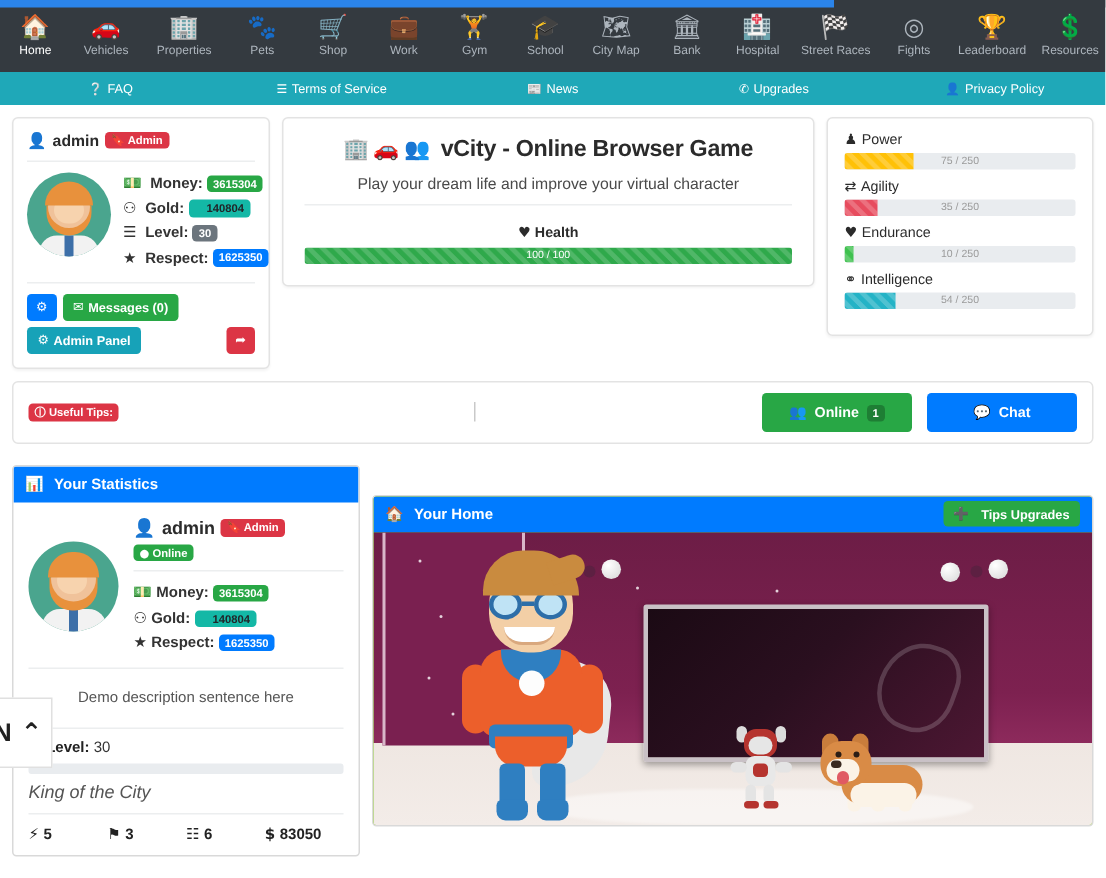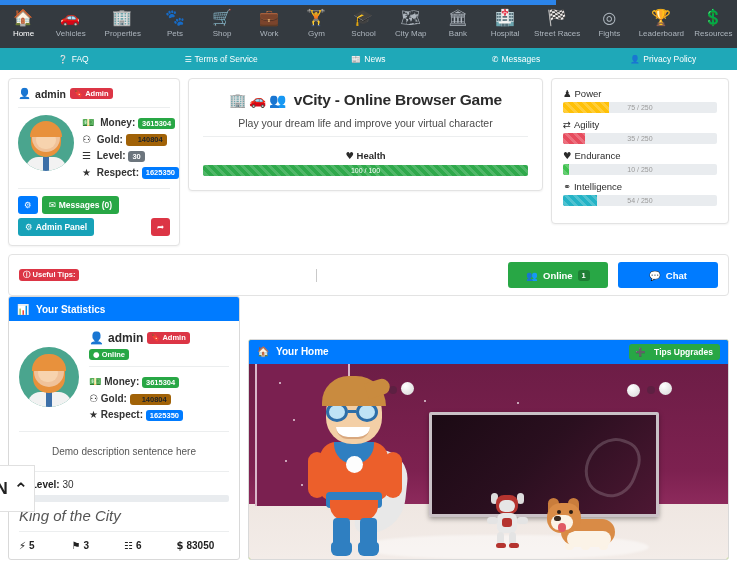--- a/index.html
+++ b/index.html
@@ -55,21 +55,21 @@
   }
 
   
   .userpanel { width:172px; padding:8px 9px 9px 9px; }
   .u-head { font-size:10.5px; font-weight:bold; color:#2b2b2b; display:flex; align-items:center; gap:4px; }
   .badge {
     display:inline-block; border-radius:3px; color:#fff;
     font-size:7.5px; font-weight:bold; padding:1px 4px; line-height:1.25;
     vertical-align:middle; white-space:nowrap;
   }
-  .b-red{background:#dc3545;} .b-green{background:#28a745;} .b-gold{background:#a16207;color:#212529;padding-left:12px;}
+  .b-red{background:#dc3545;} .b-green{background:#28a745;} .b-gold{background:#14b8a6;color:#212529;padding-left:12px;}
   .b-grey{background:#6c757d;} .b-blue{background:#007bff;}
   .hr { border:0; border-top:1px solid #eceeef; margin:7px 0; }
   .u-mid { display:flex; gap:8px; }
   .avatar {
     width:56px; height:56px; border-radius:50%; flex:0 0 56px;
     background:#4aa58e; position:relative; overflow:hidden;
   }
   .av-head{ position:absolute; left:14px; top:9px; width:28px; height:28px; border-radius:50%;
             background:#f0c29a; }
   .av-hair{ position:absolute; left:12px; top:6px; width:32px; height:16px; border-radius:16px 16px 0 0;
@@ -136,37 +136,37 @@
   .big-btn {
     height:26px; border-radius:3px; display:inline-flex; align-items:center; justify-content:center;
     gap:5px; color:#fff; font-size:9.5px; font-weight:bold; cursor:pointer; border:0;
     font-family:"Liberation Sans", sans-serif;
   }
   .online-btn { background:#28a745; width:100px; }
   .chat-btn { background:#007bff; width:100px; }
   .cnt-badge { background:#1e7e34; border-radius:3px; font-size:7.5px; padding:1px 4px; }
 
   
-  .row2 { display:flex; gap:8px; align-items:flex-end; }
+  .row2 { display:flex; gap:8px; margin-top:14px; align-items:center; }
   .statcard { width:232px; border:1px solid #d9d9d9; border-radius:3px; overflow:hidden; background:#fff;}
   .card-head {
     background:#007bff; color:#fff; height:24px; display:flex; align-items:center;
     padding:0 8px; font-size:10px; font-weight:bold; justify-content:space-between;
   }
   .card-head .gl { margin-right:4px; }
   .statcard-body { padding:10px 10px 8px 10px; }
   .sc-top { display:flex; gap:10px; align-items:center; }
   .avatar2 { width:60px; height:60px; flex:0 0 60px; }
   .sc-name { font-size:12px; font-weight:bold; color:#2b2b2b; display:flex; align-items:center; gap:4px; flex-wrap:wrap;}
   .sc-lines { font-size:10px; line-height:1.65; margin-top:7px; }
   .desc { text-align:center; font-size:10px; color:#555; padding:7px 0; }
   .lvl { font-size:10px; }
   .lvl b { color:#222; }
   .lvl-track { height:7px; background:#e9ecef; border-radius:2px; margin:5px 0 5px 0; }
-  .title-it { font-style:italic; font-size:15px; color:#555; }
+  .title-it { font-style:italic; font-size:12px; color:#555; }
   .mini-row { display:flex; margin-top:8px; }
   .mini { flex:1; text-align:left; font-size:10px; font-weight:bold; color:#222; }
   .mini .gl { margin-right:3px; }
 
   
   .homecard { flex:1; border:1px solid #d9d9d9; border-radius:3px; overflow:hidden; background:#84cc16; }
   .home-head { background:#007bff; }
   .upg-btn { background:#28a745; color:#fff; font-size:8.5px; font-weight:bold;
              padding:3px 7px; border-radius:3px; border:0; cursor:pointer;
              font-family:"Liberation Sans", sans-serif; display:inline-flex; gap:4px; align-items:center;}
@@ -312,21 +312,21 @@
       <div class="nav-item">
         <span class="gl">💲</span>
         <span class="nav-label">Resources</span>
       </div>
     </nav>
 
   <nav class="subnav" id="subnav">
       <div class="sub-item"><span class="gl">❔</span><span>FAQ</span></div>
       <div class="sub-item"><span class="gl">☰</span><span>Terms of Service</span></div>
       <div class="sub-item"><span class="gl">📰</span><span>News</span></div>
-      <div class="sub-item"><span class="gl">✆</span><span>Messages</span></div>
+      <div class="sub-item"><span class="gl">✆</span><span>Upgrades</span></div>
       <div class="sub-item"><span class="gl">👤</span><span>Privacy Policy</span></div>
     </nav>
 
   <div class="body-wrap">
 
     <div class="row1">
 
       <div class="card userpanel">
         <div class="u-head">
           <span class="gl">👤</span>

